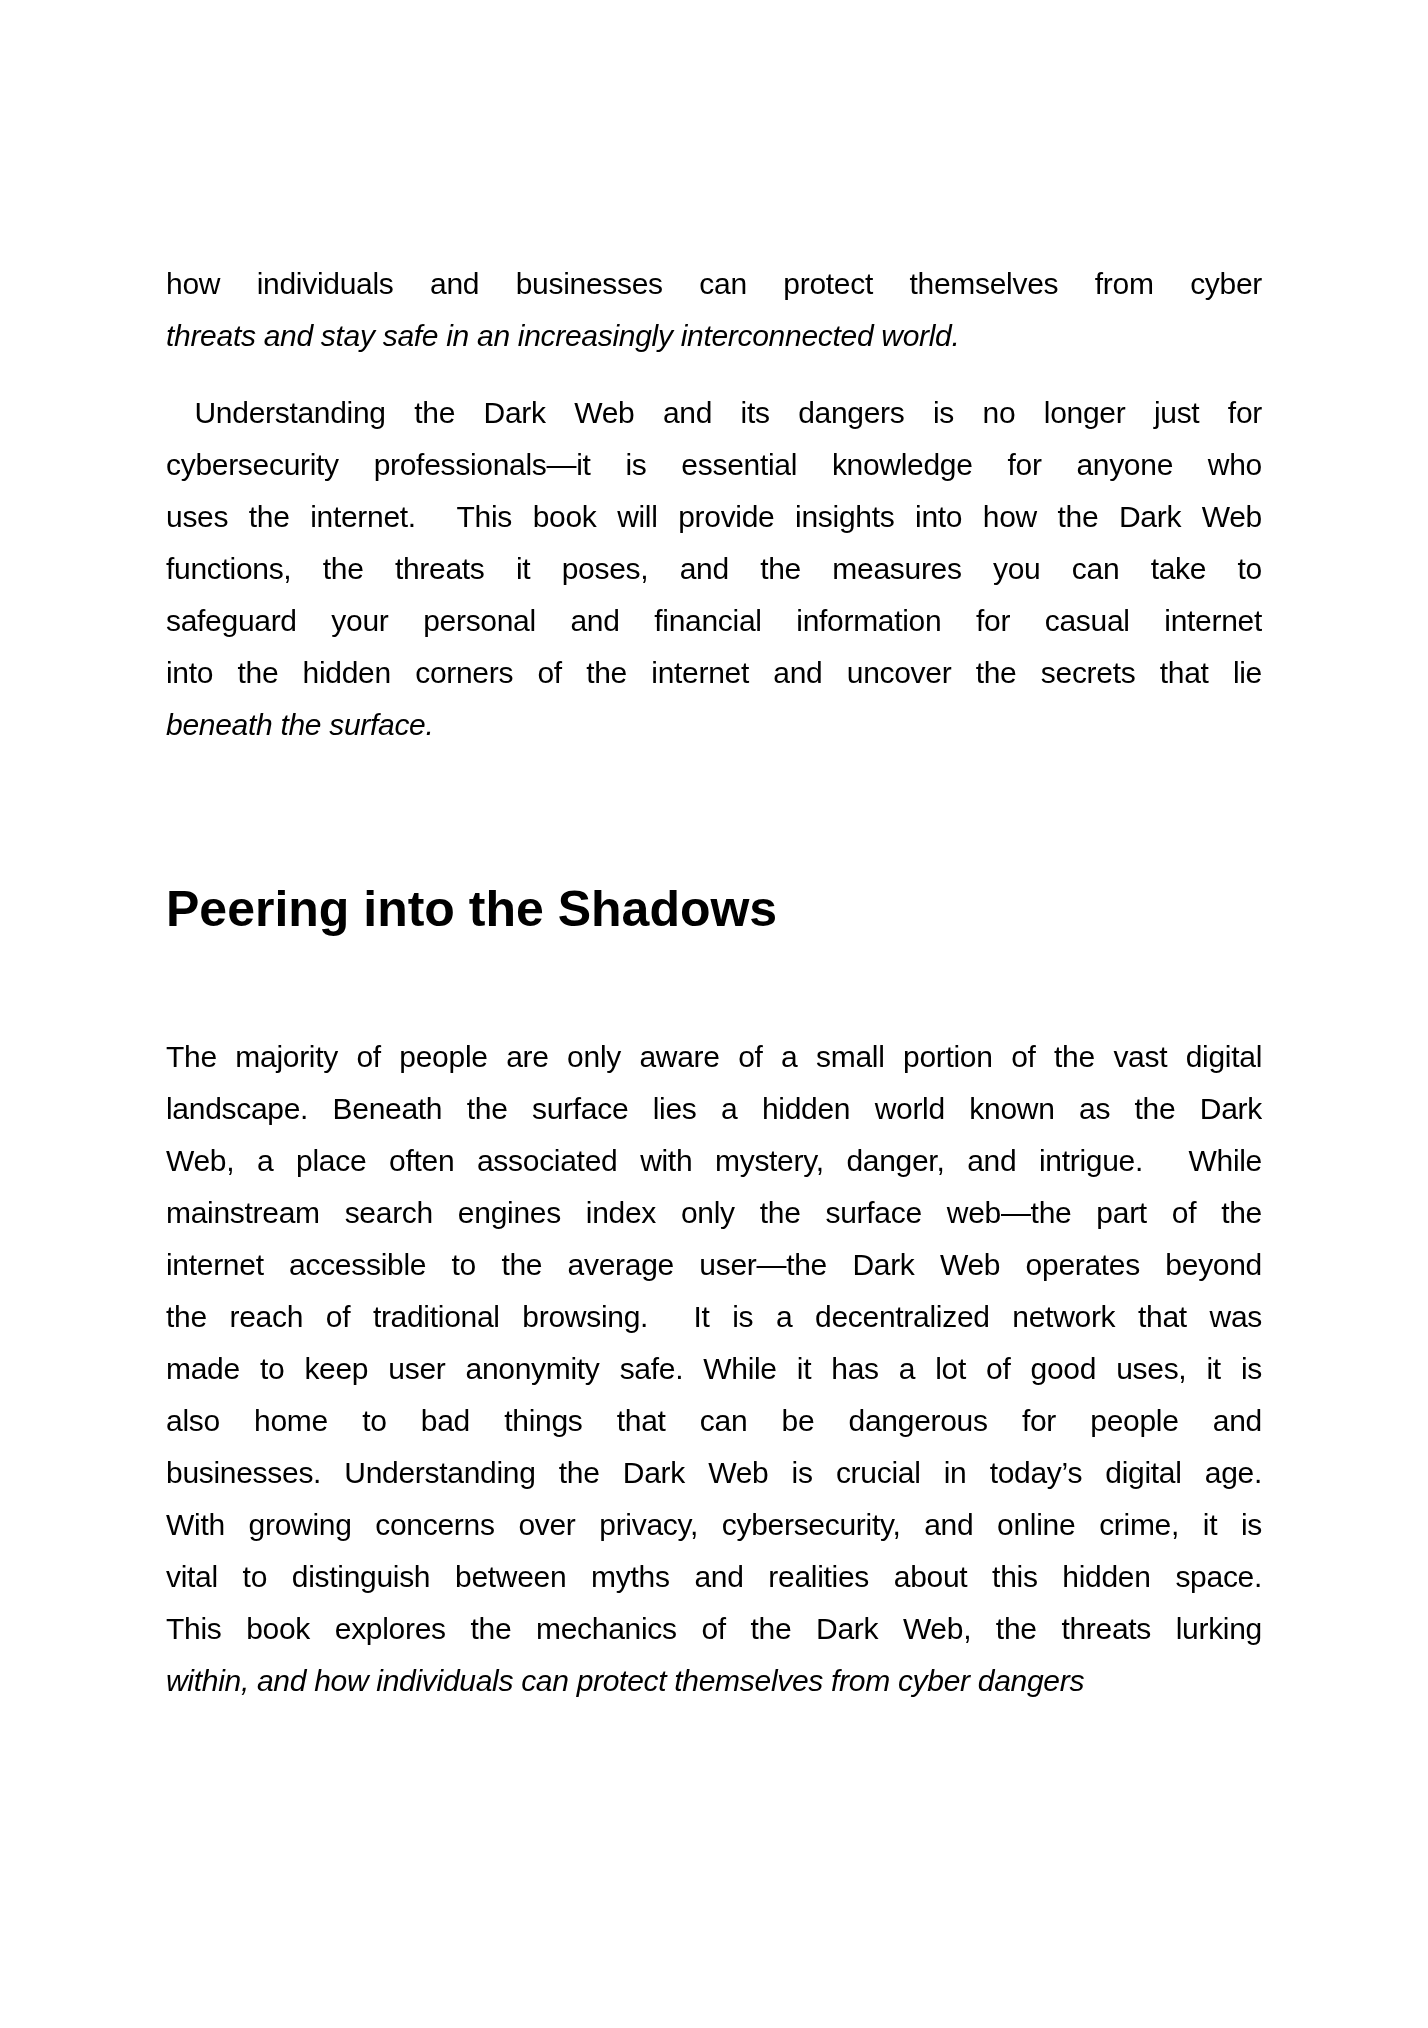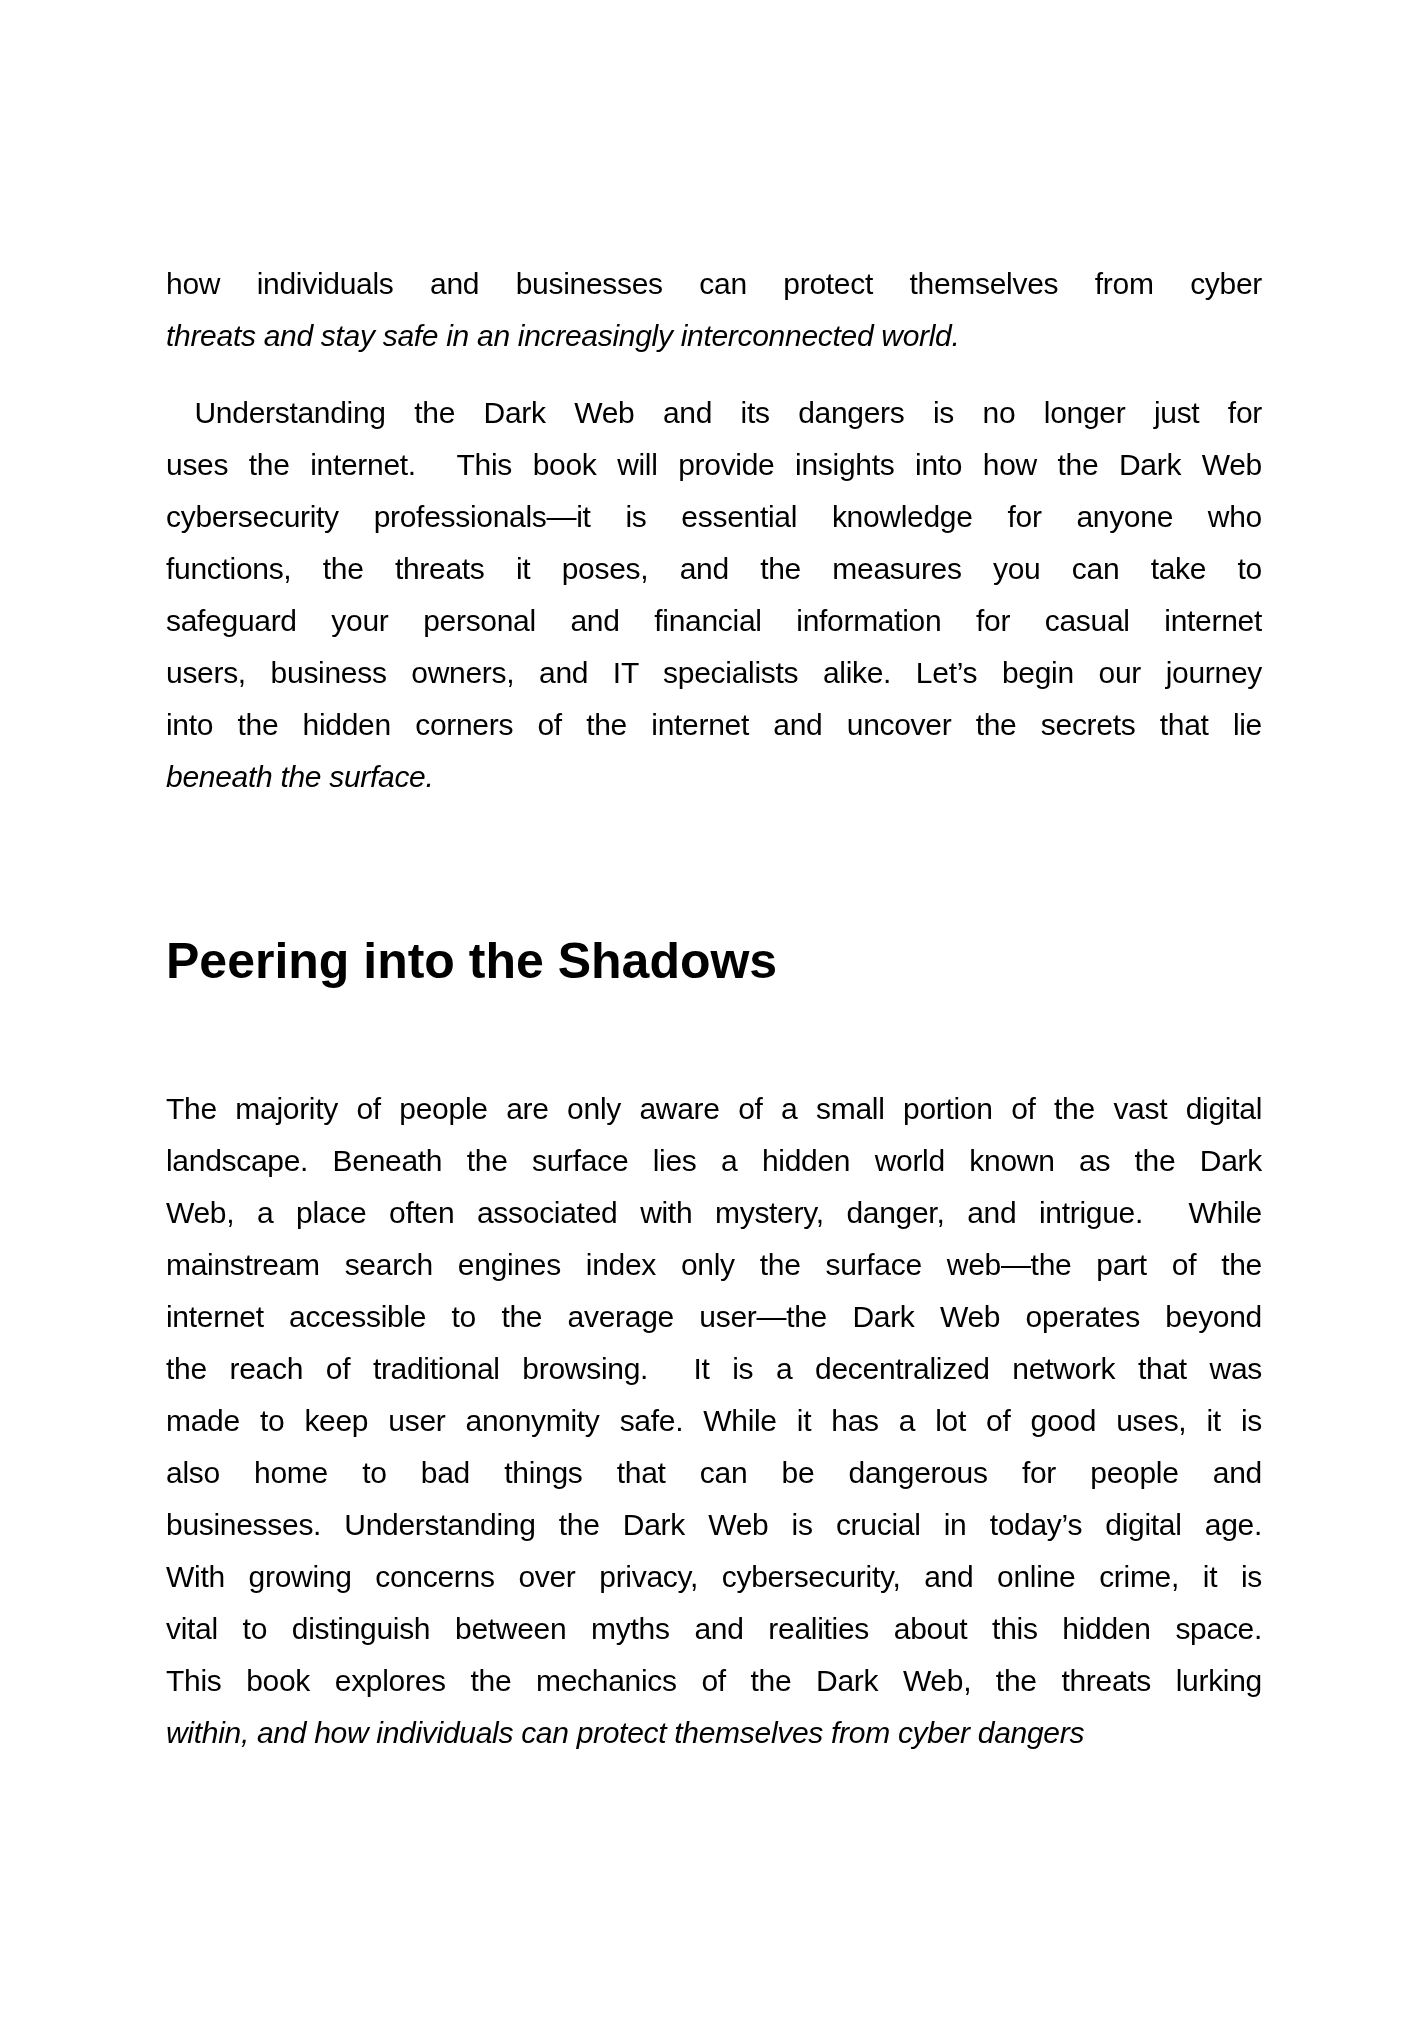--- a/index.html
+++ b/index.html
@@ -53,25 +53,24 @@
 <body>
 
 <div class="page">
   <main>
       <div class="para">
         <div class="line">how individuals and businesses can protect themselves from cyber</div>
         <div class="line last">threats and stay safe in an increasingly interconnected world.</div>
       </div>
       <div class="para">
         <div class="line"> Understanding the Dark Web and its dangers is no longer just for</div>
+        <div class="line">cybersecurity professionals—it is essential knowledge for anyone who</div>
         <div class="line">uses the internet.  This book will provide insights into how the Dark Web</div>
-        <div class="line">cybersecurity professionals—it is essential knowledge for anyone who</div>
         <div class="line">functions, the threats it poses, and the measures you can take to</div>
         <div class="line">safeguard your personal and financial information for casual internet</div>
-        <div class="line">users, business owners, and IT specialists alike. Let’s begin our journey</div>
         <div class="line">into the hidden corners of the internet and uncover the secrets that lie</div>
         <div class="line last">beneath the surface.</div>
       </div>
       <h1 class="heading">Peering into the Shadows</h1>
       <div class="para">
         <div class="line">The majority of people are only aware of a small portion of the vast digital</div>
         <div class="line">landscape. Beneath the surface lies a hidden world known as the Dark</div>
         <div class="line">Web, a place often associated with mystery, danger, and intrigue.  While</div>
         <div class="line">mainstream search engines index only the surface web—the part of the</div>
         <div class="line">internet accessible to the average user—the Dark Web operates beyond</div>

